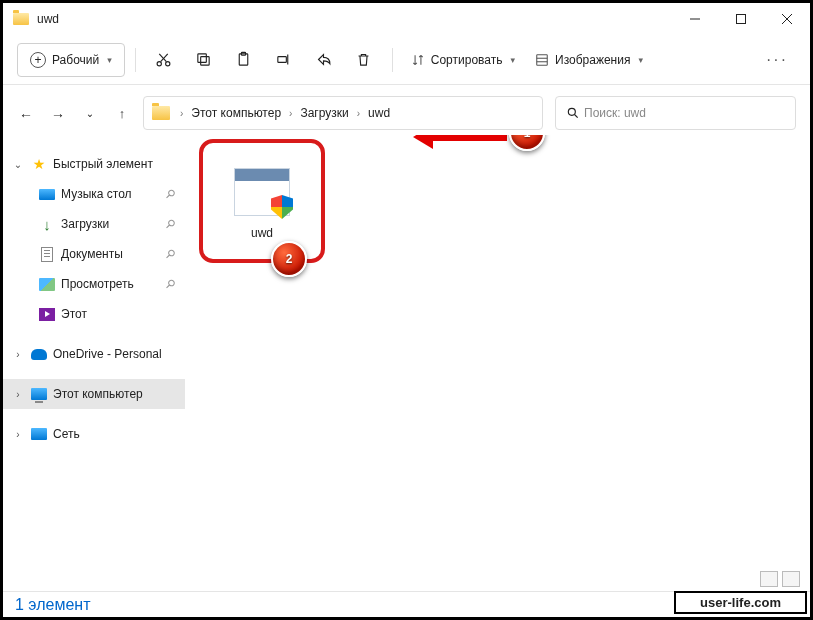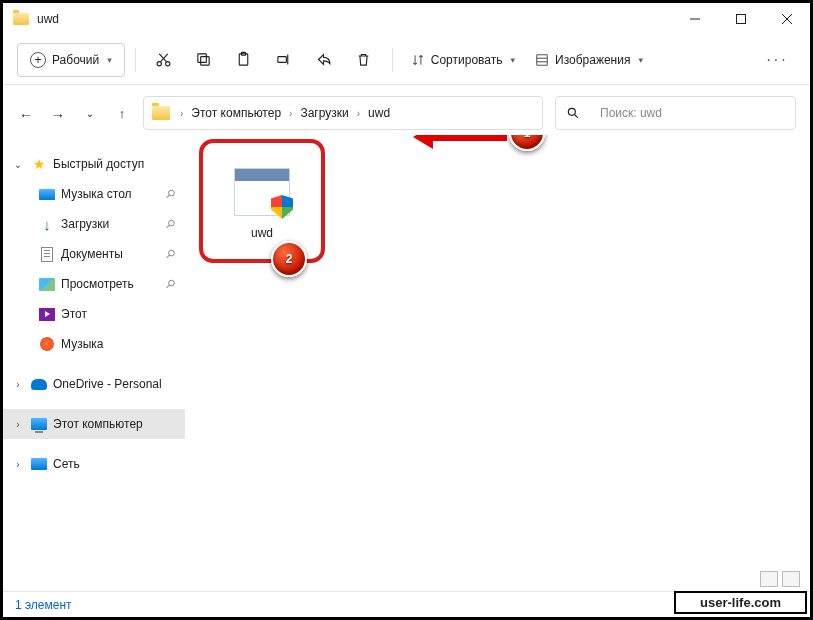--- a/index.html
+++ b/index.html
@@ -22,21 +22,21 @@
 .chev{font-size:9px;color:#666;margin-left:2px}
 .navrow{height:44px;display:flex;align-items:center;padding:0 14px;gap:12px;margin-top:6px}
 .nav-arrows{display:flex;gap:14px;align-items:center;color:#777}
 .nav-arrows span{font-size:14px;width:18px;text-align:center}
 .nav-arrows .up{font-size:13px}
 .addr{flex:0 0 400px;height:34px;border:1px solid #ddd;border-radius:4px;display:flex;align-items:center;padding:0 8px;gap:4px}
 .addr .folder-icon{width:18px;height:14px;background:linear-gradient(#ffe9a6,#f7c344);border-radius:1px;position:relative;margin-right:4px}
 .addr .folder-icon::before{content:"";position:absolute;top:-3px;left:0;width:7px;height:3px;background:#f7c344;border-radius:1px 1px 0 0}
 .crumb{font-size:12px;color:#222;padding:0 2px}
 .crumb-sep{font-size:10px;color:#777;padding:0 2px}
-.search{flex:1;height:34px;border:1px solid #ddd;border-radius:4px;display:flex;align-items:center;padding:0 10px;gap:20px;color:#888}
+.search{flex:1;height:34px;border:1px solid #ddd;border-radius:4px;display:flex;align-items:center;padding:0 10px;gap:4px;color:#888}
 .search svg{width:14px;height:14px;color:#888}
 .search-text{color:#888}
 .body{flex:1;display:flex;overflow:hidden}
 .sidebar{width:186px;padding:14px 4px 0 0}
 .tree-item{height:30px;display:flex;align-items:center;padding-left:8px;gap:6px;font-size:12px}
 .tree-item.sub{padding-left:36px}
 .tree-item.sel{background:#e6e6e6}
 .tree-exp{width:14px;font-size:10px;color:#555;text-align:center}
 .ico{width:16px;height:16px;display:flex;align-items:center;justify-content:center}
 .ico-star{color:#ffc107;font-size:14px}
@@ -59,21 +59,21 @@
 .app-icon{width:56px;height:48px;background:#fff;border:1px solid #c9d4e0;position:relative}
 .app-icon::before{content:"";position:absolute;top:0;left:0;right:0;height:12px;background:#6b8bb0}
 .app-icon .shield{position:absolute;right:-4px;bottom:-4px;width:22px;height:24px;background:conic-gradient(#0078d4 0 25%,#4caf50 25% 50%,#ffc107 50% 75%,#f44336 75% 100%);clip-path:polygon(50% 0,100% 15%,100% 60%,50% 100%,0 60%,0 15%)}
 .file-label{font-size:12px}
 .callout{position:absolute;width:36px;height:36px;border-radius:50%;background:radial-gradient(circle at 35% 30%,#ff6b3d,#c81400 70%);border:2px solid #fff;box-shadow:0 2px 5px rgba(0,0,0,.5),inset 0 -3px 5px rgba(0,0,0,.3);display:flex;align-items:center;justify-content:center;color:#fff;font-size:18px;font-weight:bold;z-index:5}
 .callout span{color:#fff;text-shadow:0 1px 2px rgba(0,0,0,.6)}
 .arrow{position:absolute;width:80px;height:20px;z-index:4}
 .arrow-line{position:absolute;top:7px;left:0;right:0;height:7px;background:#e30000}
 .arrow-head{position:absolute;left:-14px;top:-2px;border-right:20px solid #e30000;border-top:12px solid transparent;border-bottom:12px solid transparent}
 .status{height:26px;border-top:1px solid #e5e5e5;display:flex;align-items:center;padding:0 12px}
-.status-text{color:#0066cc;font-size:12px}
+.status-text{color:#0066cc;font-size:16px}
 .watermark{position:absolute;right:6px;bottom:6px;background:#fff;border:2px solid #000;padding:2px 24px;font-size:13px;font-weight:bold}
 .view-icons{position:absolute;right:10px;bottom:4px;display:flex;gap:4px}
 .view-icons div{width:18px;height:16px;border:1px solid #bbb;background:#f5f5f5}
 </style>
 </head>
 <body>
 
 <div class="window">
 
   <div class="titlebar">
@@ -185,21 +185,21 @@
         </svg>
       <span class="search-text">Поиск: uwd</span>
     </div>
   </div>
 
   <div class="body">
     <div class="sidebar">
       <div class="tree-item">
         <span class="tree-exp">⌄</span>
         <span class="ico ico-star">★</span>
-        <span>Быстрый доступ</span>
+        <span>Быстрый элемент</span>
       </div>
       <div class="tree-item sub">
         <span class="ico">
             <span class="ico-desktop"></span>
           </span>
         <span>Музыка стол</span>
         <span class="pin">⚲</span>
       </div>
       <div class="tree-item sub">
         <span class="ico ico-down">↓</span>
@@ -218,26 +218,20 @@
             <span class="ico-img"></span>
           </span>
         <span>Просмотреть</span>
         <span class="pin">⚲</span>
       </div>
       <div class="tree-item sub">
         <span class="ico">
             <span class="ico-vid"></span>
           </span>
         <span>Этот</span>
-      </div>
-      <div class="tree-item sub">
-        <span class="ico">
-            <span class="ico-music"></span>
-          </span>
-        <span>Музыка</span>
       </div>
       <div class="tree-item" style="margin-top:10px">
         <span class="tree-exp">›</span>
         <span class="ico">
             <span class="ico-od"></span>
           </span>
         <span>OneDrive - Personal</span>
       </div>
       <div class="tree-item sel" style="margin-top:10px">
         <span class="tree-exp">›</span>

